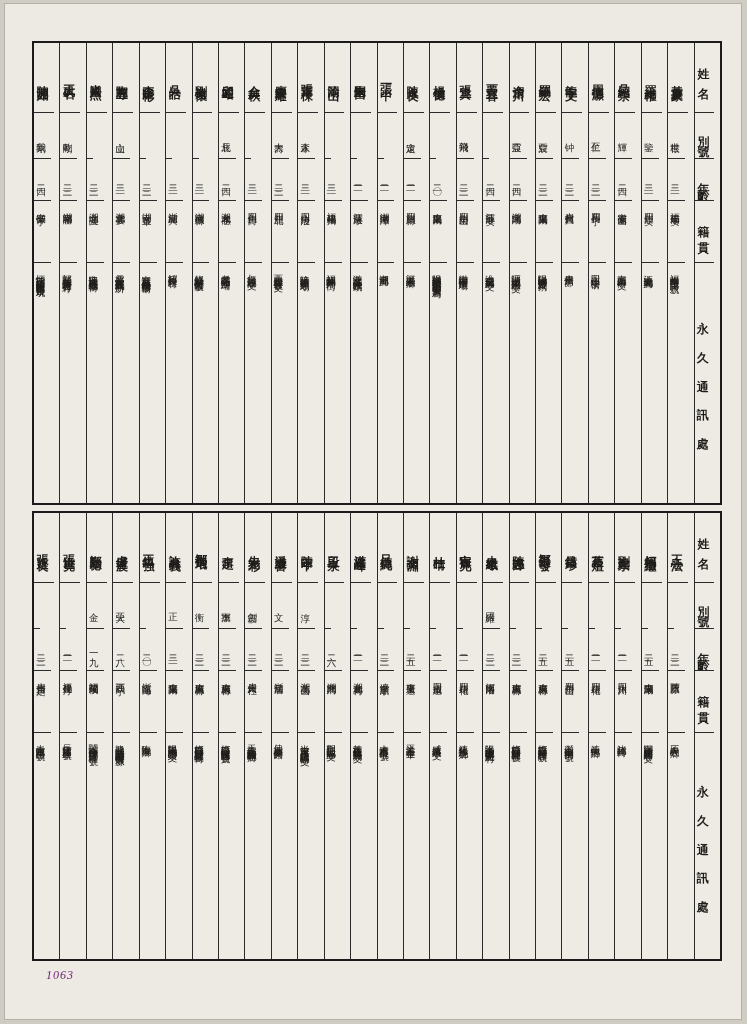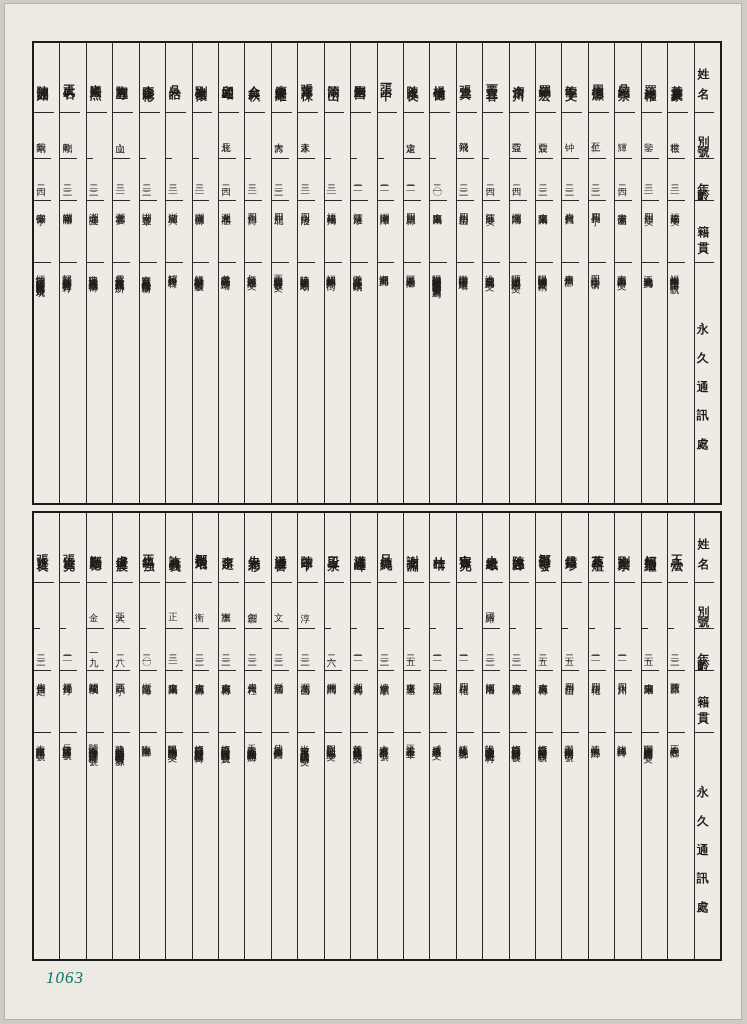--- a/index.html
+++ b/index.html
@@ -50,21 +50,21 @@
   #bottom-table .cell.address{height:226px;}
   
   .header-col .cell{font-weight:bold;font-size:12px;text-align:center;}
   .header-col .h-name{letter-spacing:1.6em;}
   .header-col .h-alias{letter-spacing:0.8em;}
   .header-col .h-age{letter-spacing:0.6em;}
   .header-col .h-native{letter-spacing:1.4em;}
   .header-col .h-address{letter-spacing:2.4em;}
   .page-number{
     position:absolute;left:42px;top:965px;
-    font-size:17px;font-style:italic;color:#0f766e;
+    font-size:12px;font-style:italic;color:#701a75;
     letter-spacing:1px;
   }
 </style>
 </head>
 <body>
 
 <div class="page">
   <div class="frame">
 
     <div class="vtable" id="top-table">

